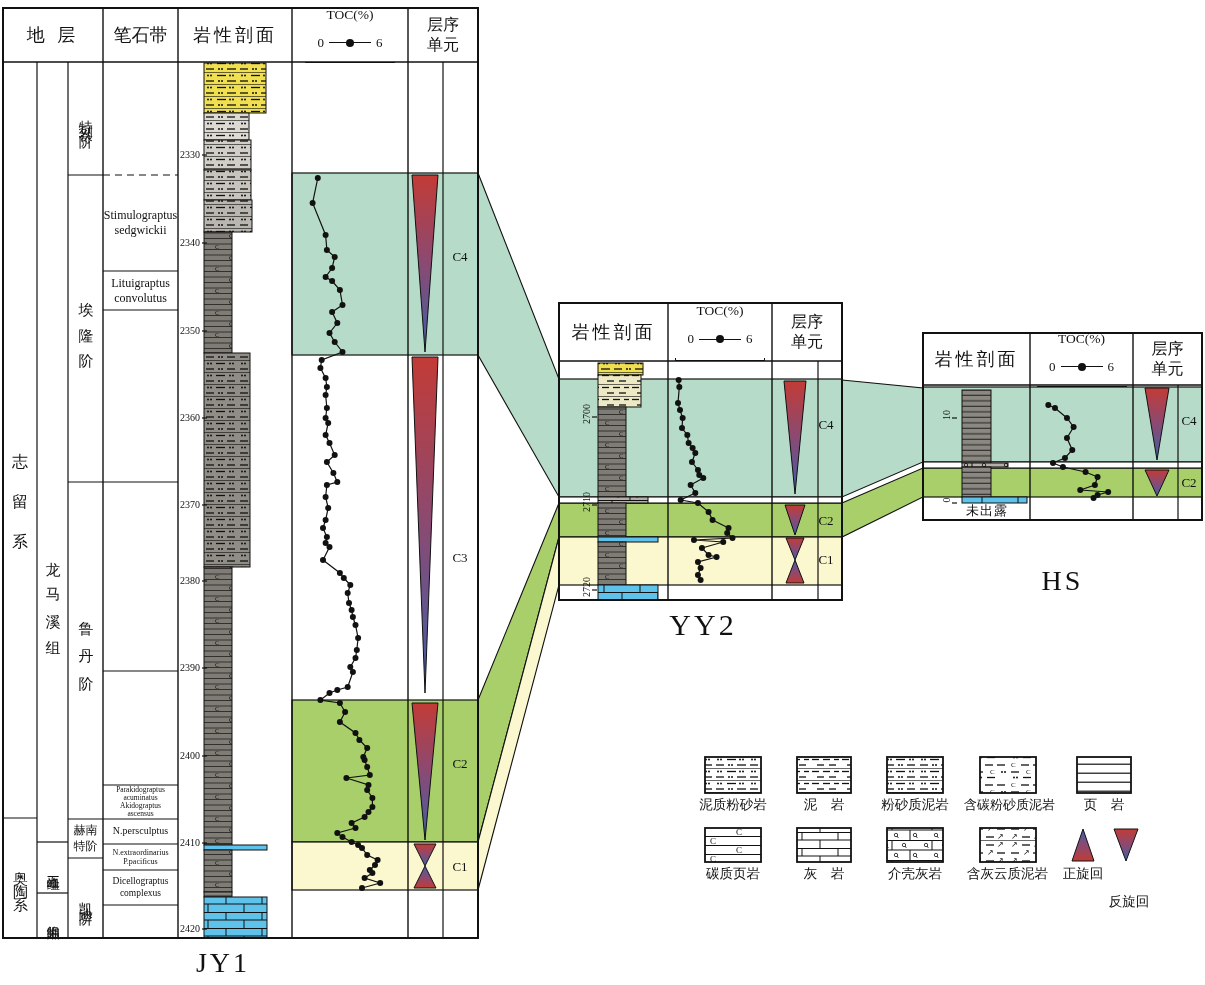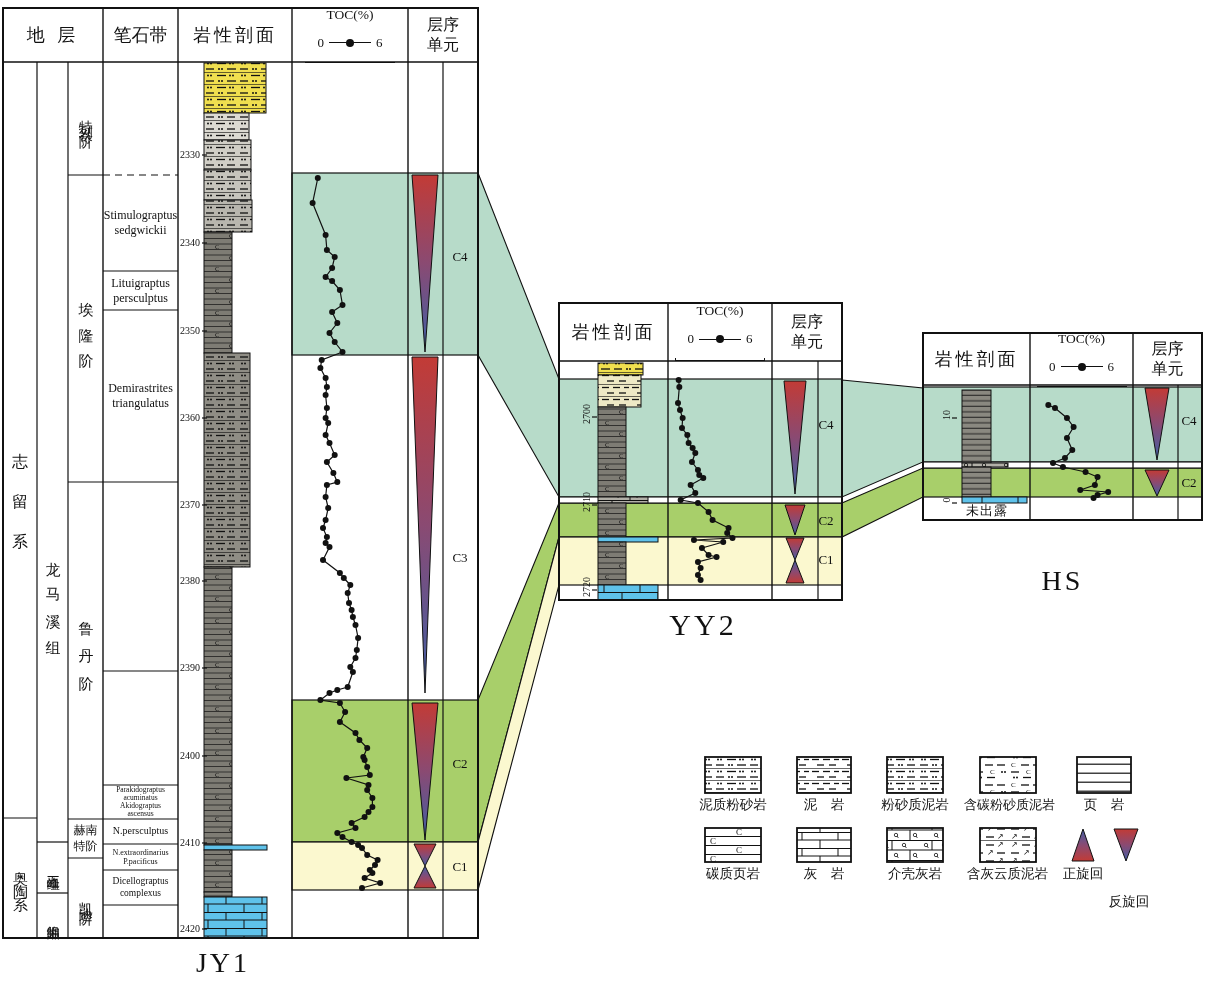--- a/index.html
+++ b/index.html
@@ -618,23 +618,21 @@
   <div class="cell" style="left:68px;top:819px;width:35px;height:39px;font-size:12px;border-radius:7px;">
       <span style="width:28px;line-height:1.3;">赫南特阶</span>
     </div>
   <div class="cell" style="left:68px;top:858px;width:35px;height:80px;font-size:14px;">
       <span class="vt" style="letter-spacing:5px;">凯迪阶</span>
     </div>
 
   <div class="cell bio pre" style="left:103px;top:175px;width:75px;height:96px;">Stimulograptus
 sedgwickii</div>
   <div class="cell bio pre" style="left:103px;top:271px;width:75px;height:39px;">Lituigraptus
-persculptus</div>
-  <div class="cell bio pre" style="left:103px;top:310px;width:75px;height:172px;">Demirastrites
-triangulatus</div>
+convolutus</div>
   <div class="cell pre" style="left:103px;top:785px;width:75px;height:34px;font-size:7.5px;line-height:1.1;">Parakidograptus
 acuminatus
 Akidograptus
 ascensus</div>
   <div class="cell pre" style="left:103px;top:819px;width:75px;height:25px;font-size:10px;">N.persculptus</div>
   <div class="cell pre" style="left:103px;top:844px;width:75px;height:26px;font-size:8px;line-height:1.15;">N.extraordinarius
 P.pacificus</div>
   <div class="cell pre" style="left:103px;top:870px;width:75px;height:35px;font-size:9.5px;">Dicellograptus
 complexus</div>
 

